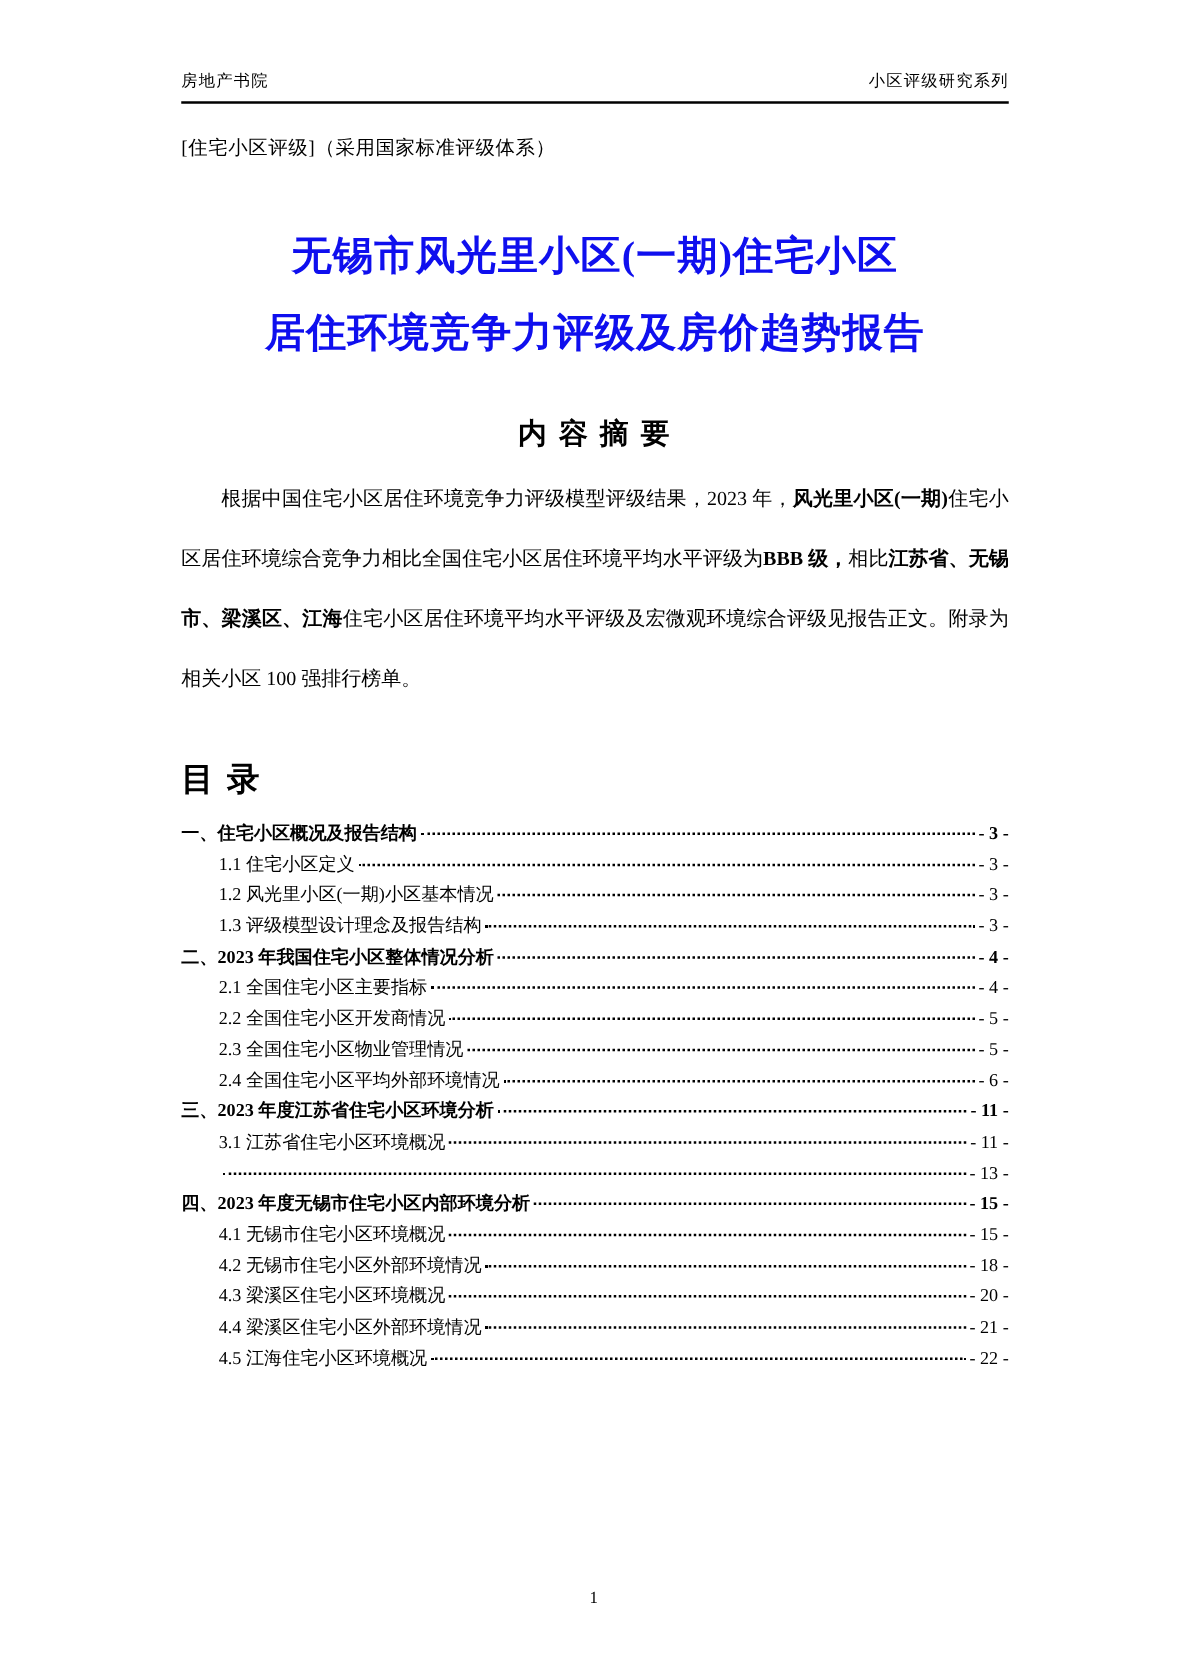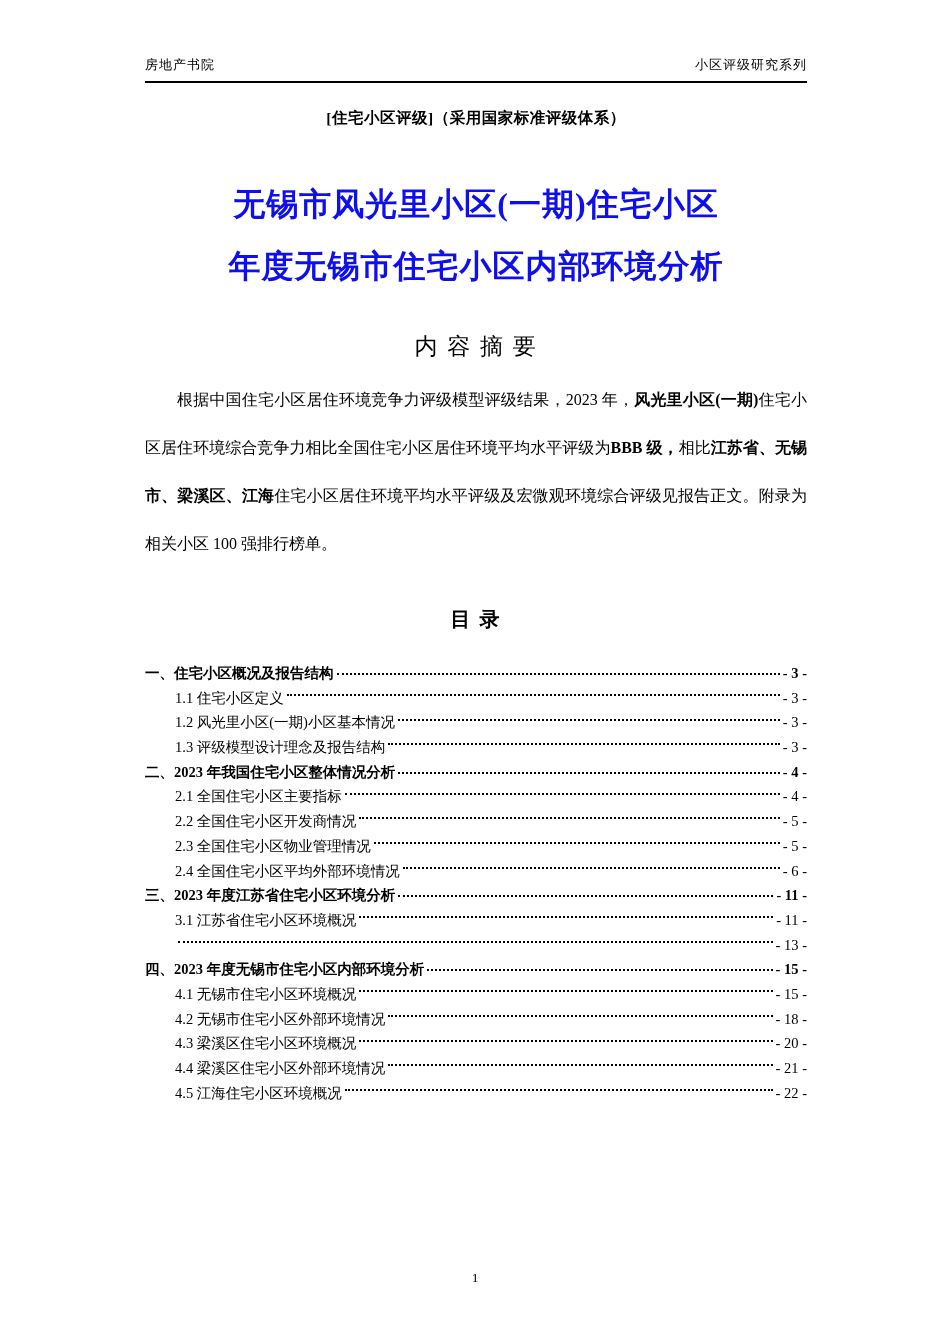--- a/index.html
+++ b/index.html
@@ -25,23 +25,22 @@
     letter-spacing: 1px;
     padding-bottom: 7px;
     gap: 43px;
   }
   .hdr-rule { height: 2px; background: #000; }
 
   
   .bracket-note {
     margin-top: 25px;
     font-size: 15.5px;
-    font-weight: bold;
+    font-weight: normal;
     letter-spacing: 0.5px;
-    text-align: center;
   }
 
   
   .title-block { margin-top: 44px; text-align: center; }
   .title-line {
     color: var(--title-blue, #0f0fee);
     font-size: 32px;
     font-weight: bold;
     line-height: 62px;
     letter-spacing: 1px;
@@ -52,51 +51,51 @@
     font-weight: bold;
     line-height: 44px;
     margin-top: 8px;
   }
 
   
   .abstract-heading {
     margin-top: 34px;
     text-align: center;
     font-size: 23px;
-    font-weight: normal;
+    font-weight: bold;
     letter-spacing: 2px;
   }
   .abstract-par {
     margin-top: 14px;
     font-size: 16px;
     line-height: 48px;
     text-align: justify;
     text-indent: 2em;
   }
   .abstract-par .b { font-weight: bold; }
 
   
   .toc-heading {
     margin-top: 38px;
-    text-align: center;
-    font-size: 20px;
+    text-align: left;
+    font-size: 26px;
     font-weight: bold;
     letter-spacing: 2px;
   }
-  .toc { margin-top: 28px; }
+  .toc { margin-top: 14px; }
   .toc-row {
     display: flex;
     align-items: baseline;
     height: 24.7px;
     font-size: 14.5px;
     line-height: 24.7px;
     white-space: nowrap;
   }
   .toc-row.lvl1 { font-weight: bold; }
-  .toc-row.lvl2 { padding-left: 30px; align-items: center; }
+  .toc-row.lvl2 { padding-left: 30px; }
   .toc-dots {
     flex: 1;
     margin: 0 3px;
     border-bottom: 2px dotted #000;
     position: relative;
     top: -3px;
     min-width: 20px;
   }
   .toc-page { text-align: right; }
 
@@ -117,21 +116,21 @@
   <div class="hdr">
     <span>房地产书院</span>
     <span>小区评级研究系列</span>
   </div>
   <div class="hdr-rule"></div>
 
   <div class="bracket-note">[住宅小区评级]（采用国家标准评级体系）</div>
 
   <div class="title-block">
     <div class="title-line">无锡市风光里小区(一期)住宅小区</div>
-    <div class="title-line">年度无锡市住宅小区内部环境分析</div>
+    <div class="title-line">居住环境竞争力评级及房价趋势报告</div>
   </div>
 
   <div class="abstract-heading">内 容 摘 要</div>
 
   <p class="abstract-par"><span>根据中国住宅小区居住环境竞争力评级模型评级结果，2023 年，</span><span class="b">风光里小区(一期)</span><span>住宅小区居住环境综合竞争力相比全国住宅小区居住环境平均水平评级为</span><span class="b">BBB 级，</span><span>相比</span><span class="b">江苏省、无锡市、梁溪区、江海</span><span>住宅小区居住环境平均水平评级及宏微观环境综合评级见报告正文。附录为相关小区 100 强排行榜单。</span></p>
 
   <div class="toc-heading">目 录</div>
 
   <nav class="toc">
 

